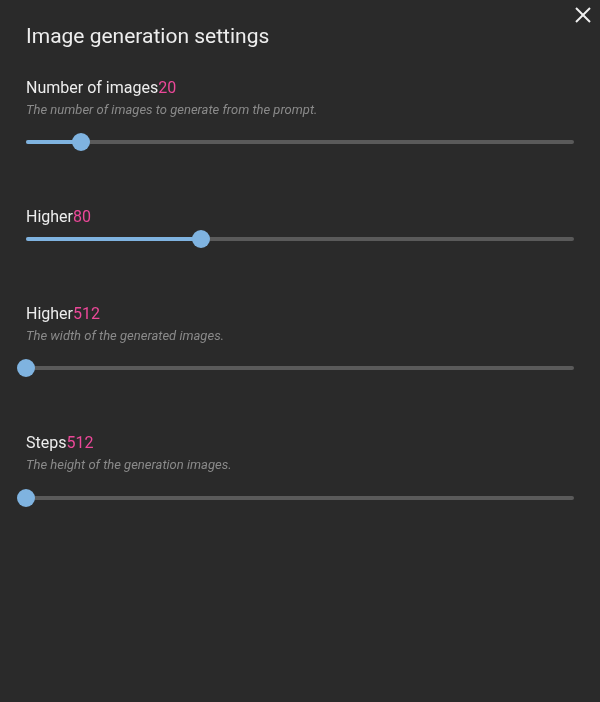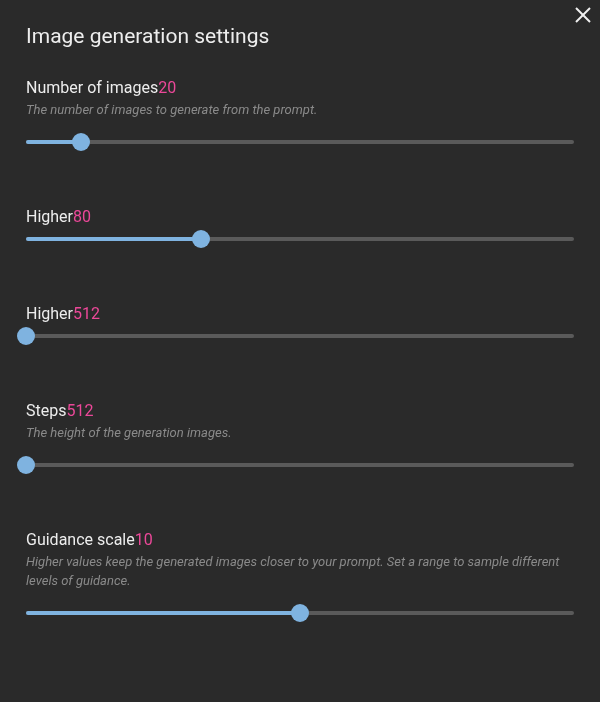--- a/index.html
+++ b/index.html
@@ -139,46 +139,35 @@
       <div class="slider-fill" style="width:32%"></div>
       <div class="slider-thumb" style="left:32%"></div>
     </div>
   </div>
 
   <div class="setting">
     <div class="setting-header">
       <span class="setting-label">Higher</span>
       <span class="setting-value">512</span>
     </div>
+    <div class="setting-description">The width of the generated images.</div>
     <div class="slider">
       <div class="slider-track"></div>
       <div class="slider-fill" style="width:0%"></div>
       <div class="slider-thumb" style="left:0%"></div>
     </div>
   </div>
 
   <div class="setting">
     <div class="setting-header">
       <span class="setting-label">Steps</span>
       <span class="setting-value">512</span>
     </div>
     <div class="setting-description">The height of the generation images.</div>
     <div class="slider">
       <div class="slider-track"></div>
       <div class="slider-fill" style="width:0%"></div>
       <div class="slider-thumb" style="left:0%"></div>
     </div>
   </div>
 
-  <div class="setting">
-    <div class="setting-header">
-      <span class="setting-label">Guidance scale</span>
-      <span class="setting-value">10</span>
-    </div>
-    <div class="setting-description">Higher values keep the generated images closer to your prompt. Set a range to sample different levels of guidance.</div>
-    <div class="slider">
-      <div class="slider-track"></div>
-      <div class="slider-fill" style="width:50%"></div>
-      <div class="slider-thumb" style="left:50%"></div>
-    </div>
-  </div>
 
 </div>
 
 </body></html>

